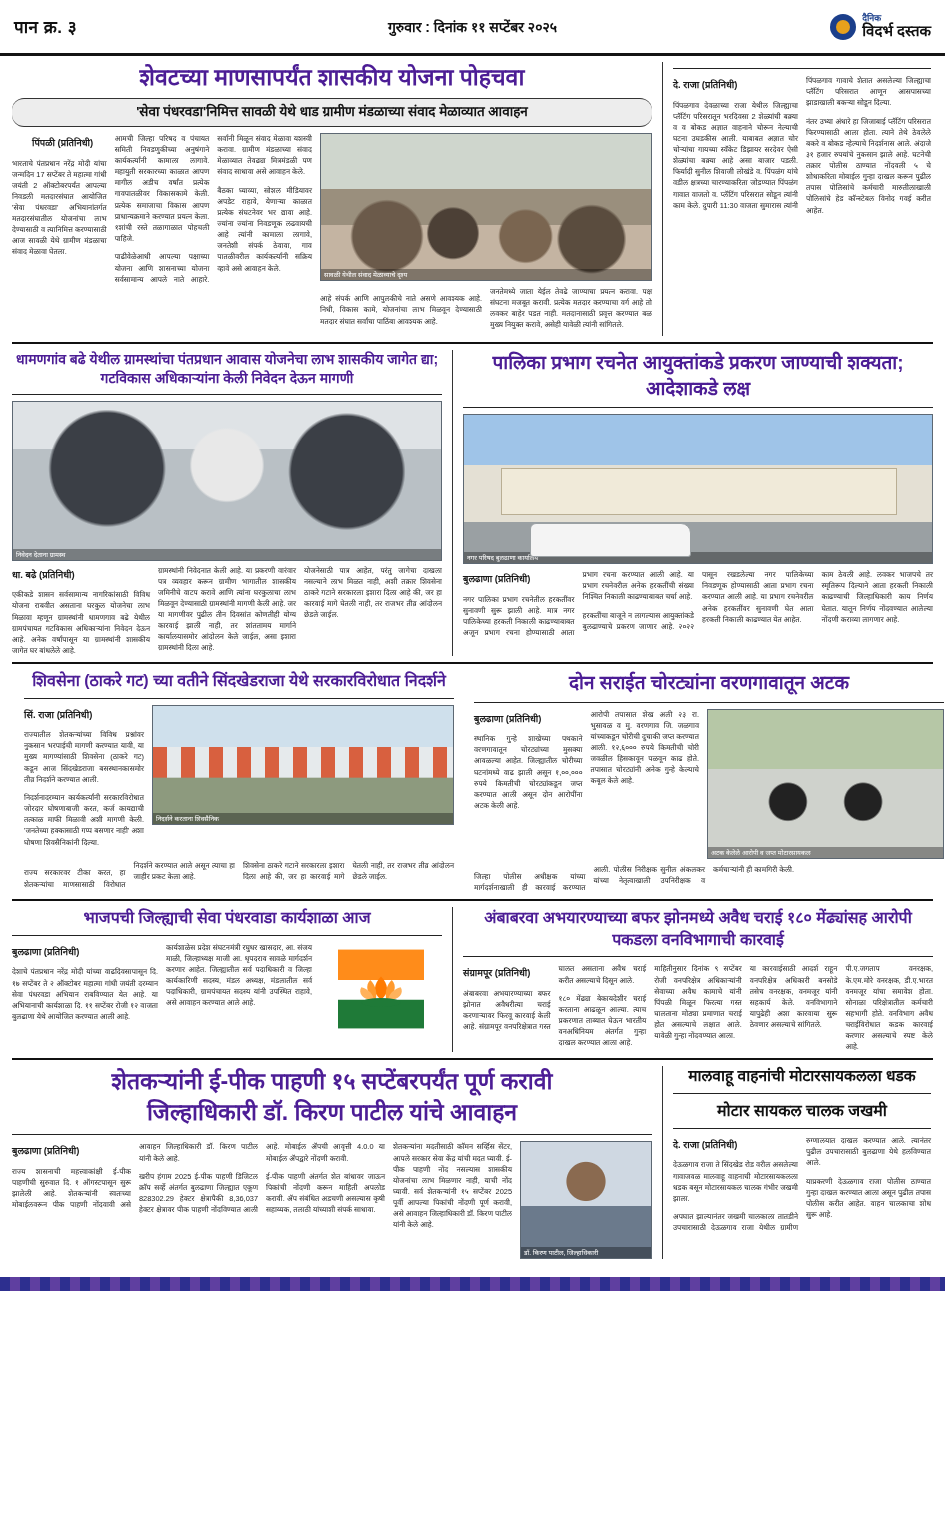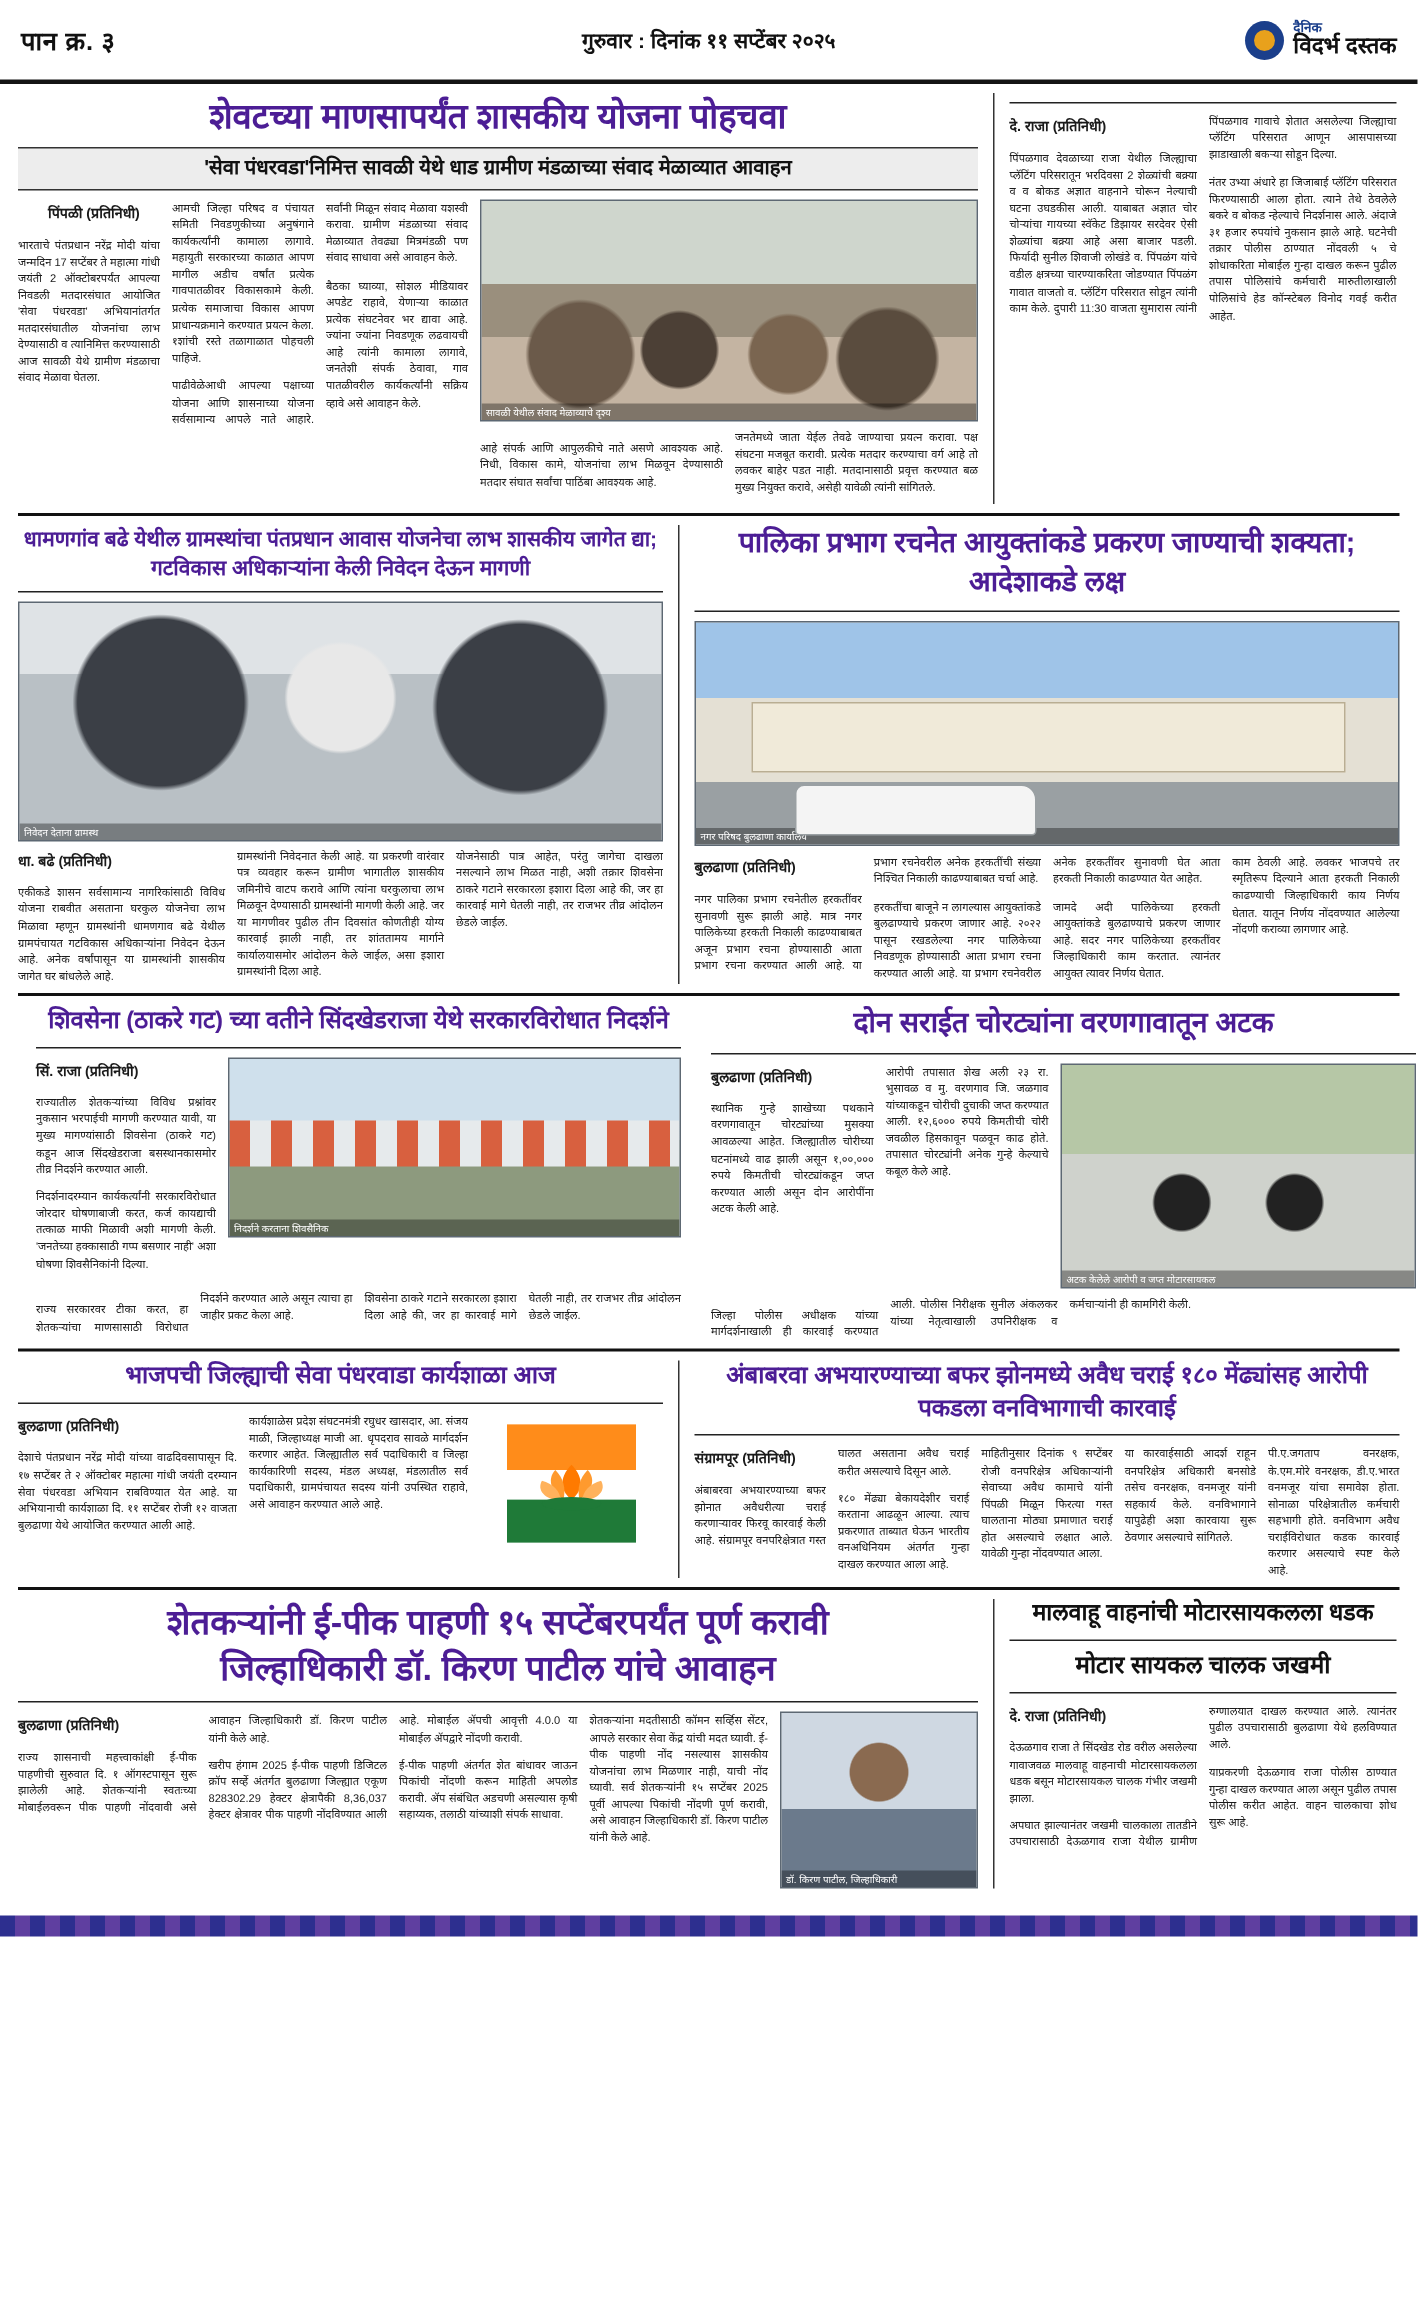--- a/index.html
+++ b/index.html
@@ -178,21 +178,21 @@
       </div>
     </div>
   </div>
 
   <div class="content">
 
     <div class="cols">
 
       <div style="width:640px;">
         <div class="headline h-xl">शेवटच्या माणसापर्यंत शासकीय योजना पोहचवा</div>
-        <div class="sub-headline" style="margin-top:5px;">'सेवा पंधरवडा'निमित्त सावळी येथे धाड ग्रामीण मंडळाच्या संवाद मेळाव्यात आवाहन</div>
+        <div class="sub-headline" style="margin-top:5px;border-radius:12px;">'सेवा पंधरवडा'निमित्त सावळी येथे धाड ग्रामीण मंडळाच्या संवाद मेळाव्यात आवाहन</div>
 
         <div class="cols" style="margin-top:6px; gap:8px;">
           <div style="width:300px;" class="body-cols c3">
             <div class="byline" style="text-align:left;margin-left:20px;">पिंपळी (प्रतिनिधी)</div>
             <p>भारताचे पंतप्रधान नरेंद्र मोदी यांचा जन्मदिन 17 सप्टेंबर ते महात्मा गांधी जयंती 2 ऑक्टोबरपर्यंत आपल्या निवडली मतदारसंघात आयोजित 'सेवा पंधरवडा' अभियानांतर्गत मतदारसंघातील योजनांचा लाभ देण्यासाठी व त्यानिमित्त करण्यासाठी आज सावळी येथे ग्रामीण मंडळाचा संवाद मेळावा घेतला.</p>
             <p>आमची जिल्हा परिषद व पंचायत समिती निवडणुकीच्या अनुषंगाने कार्यकर्त्यांनी कामाला लागावे. महायुती सरकारच्या काळात आपण मागील अडीच वर्षांत प्रत्येक गावपातळीवर विकासकामे केली. प्रत्येक समाजाचा विकास आपण प्राधान्यक्रमाने करण्यात प्रयत्न केला. १शांची रस्ते तळागाळात पोहचली पाहिजे.</p>
             <p>पाढीवेळेआधी आपल्या पक्षाच्या योजना आणि शासनाच्या योजना सर्वसामान्य आपले नाते आहारे. सर्वांनी मिळून संवाद मेळावा यशस्वी करावा. ग्रामीण मंडळाच्या संवाद मेळाव्यात तेवढ्या मित्रमंडळी पण संवाद साधावा असे आवाहन केले.</p>
             <p>बैठका घ्याव्या, सोशल मीडियावर अपडेट राहावे, येणाऱ्या काळात प्रत्येक संघटनेवर भर द्यावा आहे. ज्यांना ज्यांना निवडणूक लढवायची आहे त्यांनी कामाला लागावे, जनतेशी संपर्क ठेवावा, गाव पातळीवरील कार्यकर्त्यांनी सक्रिय व्हावे असे आवाहन केले.</p>
           </div>
           <div style="width:332px;">
@@ -242,21 +242,20 @@
       <div style="width:470px;">
         <div class="headline h-lg">पालिका प्रभाग रचनेत आयुक्तांकडे प्रकरण जाण्याची शक्यता; आदेशाकडे लक्ष</div>
         <div class="rule"></div>
         <div class="photo ph-build" style="height:150px;">
           <div class="cap">नगर परिषद बुलढाणा कार्यालय</div>
         </div>
         <div class="body-cols c4" style="margin-top:5px;">
           <div class="byline" style="text-align:left;">बुलढाणा (प्रतिनिधी)</div>
           <p>नगर पालिका प्रभाग रचनेतील हरकतींवर सुनावणी सुरू झाली आहे. मात्र नगर पालिकेच्या हरकती निकाली काढण्याबाबत अजून प्रभाग रचना होण्यासाठी आता प्रभाग रचना करण्यात आली आहे. या प्रभाग रचनेवरील अनेक हरकतींची संख्या निश्चित निकाली काढण्याबाबत चर्चा आहे.</p>
           <p>हरकतींचा बाजूने न लागल्यास आयुक्तांकडे बुलढाण्याचे प्रकरण जाणार आहे. २०२२ पासून रखडलेल्या नगर पालिकेच्या निवडणूक होण्यासाठी आता प्रभाग रचना करण्यात आली आहे. या प्रभाग रचनेवरील अनेक हरकतींवर सुनावणी घेत आता हरकती निकाली काढण्यात येत आहेत.</p>
-          <p>जामदे अदी पालिकेच्या हरकती आयुक्तांकडे बुलढाण्याचे प्रकरण जाणार आहे. सदर नगर पालिकेच्या हरकतींवर जिल्हाधिकारी काम करतात. त्यानंतर आयुक्त त्यावर निर्णय घेतात.</p>
           <p>काम ठेवली आहे. लवकर भाजपचे तर स्मृतिरूप दिल्याने आता हरकती निकाली काढण्याची जिल्हाधिकारी काय निर्णय घेतात. यातून निर्णय नोंदवण्यात आलेल्या नोंदणी कराव्या लागणार आहे.</p>
         </div>
       </div>
     </div>
 
     <div class="rule thick"></div>
 
     <div class="cols">
 
       <div style="width:430px;margin-left:12px;">

